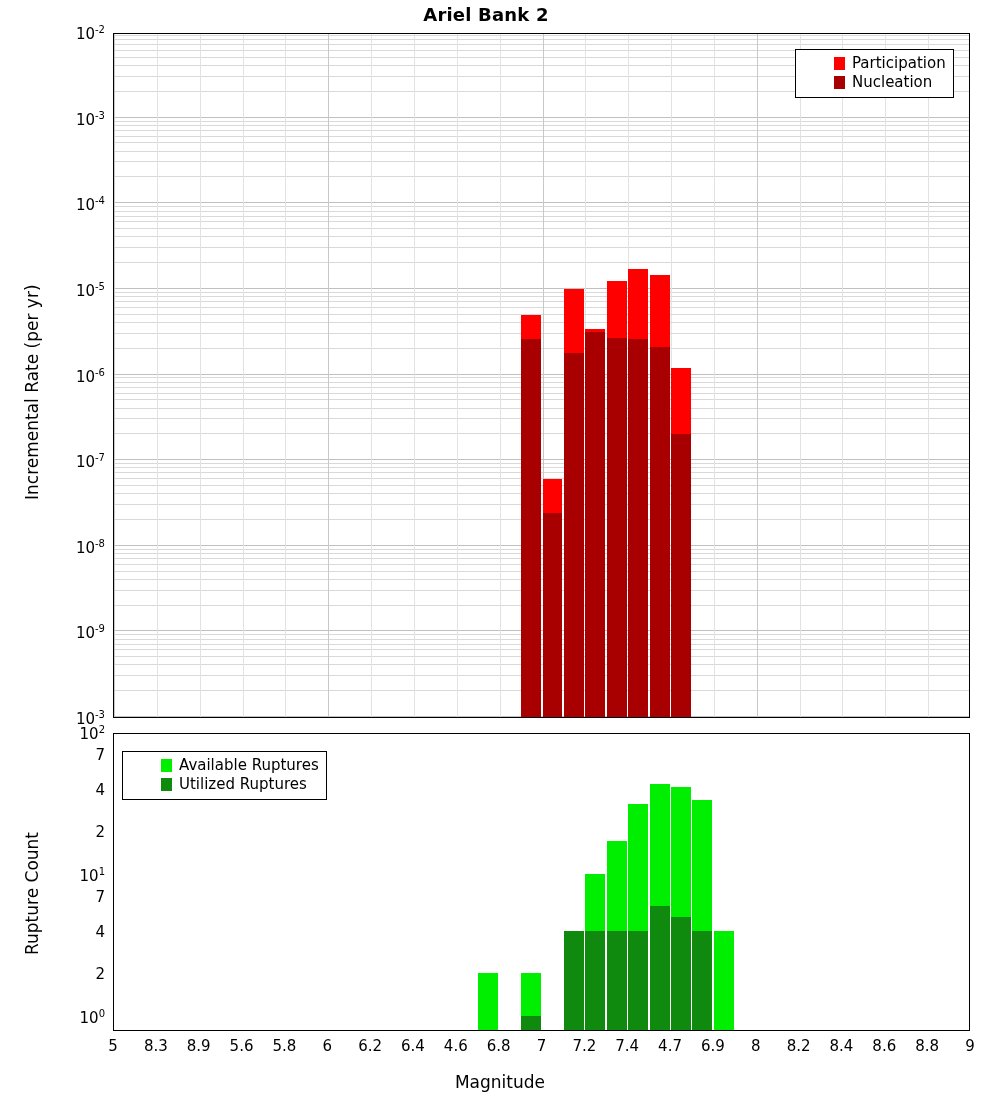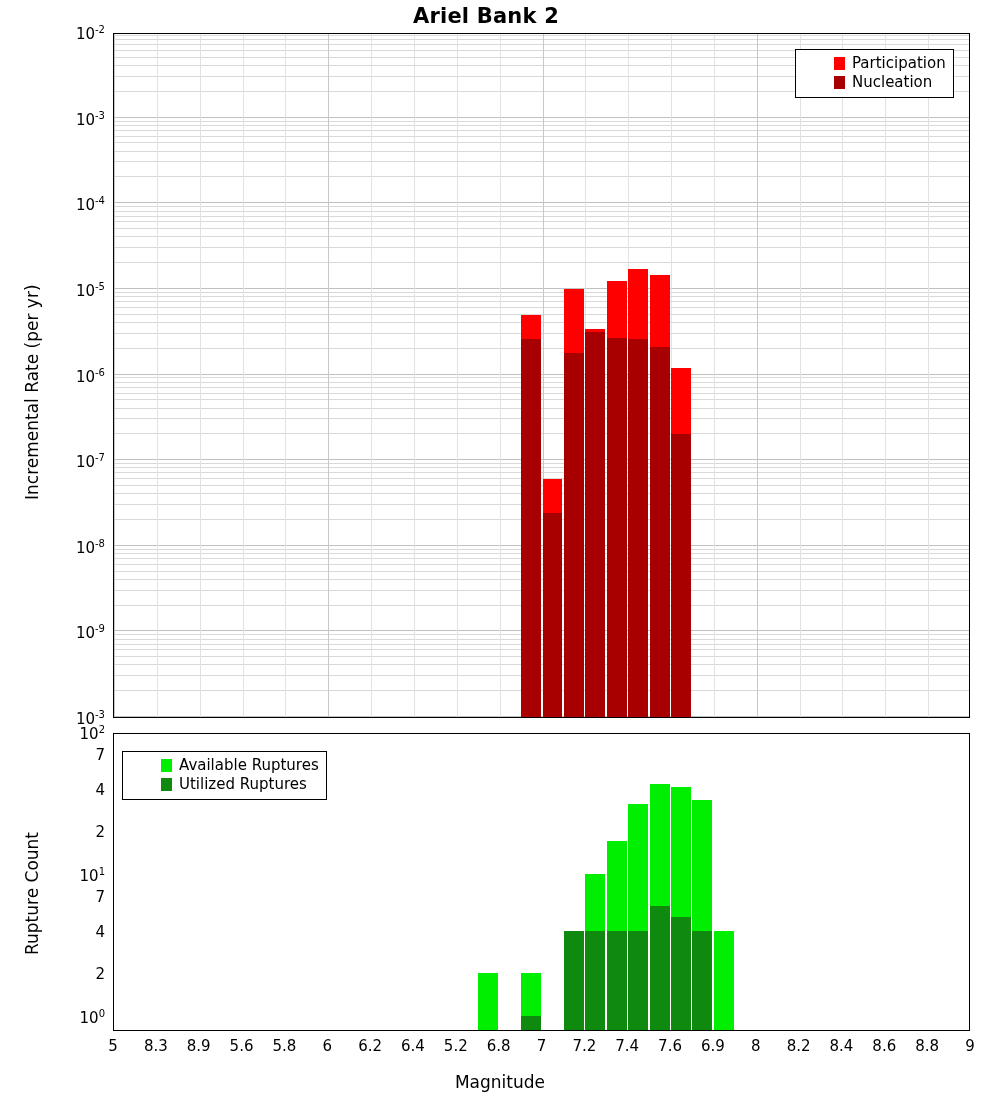--- a/index.html
+++ b/index.html
@@ -2,21 +2,21 @@
 <html><head>
 <meta charset="utf-8">
 <style>
   html,body{margin:0;padding:0;background:#ffffff;}
   body{width:1000px;height:1100px;font-family:"DejaVu Sans","Liberation Sans",sans-serif;color:#000;}
   .page{position:relative;width:1000px;height:1100px;}
 
   
   .title{
     position:absolute;left:0;top:4px;width:972px;text-align:center;
-    font-size:21px;font-weight:bold;letter-spacing:.2px;
+    font-size:18px;font-weight:bold;letter-spacing:.2px;
   }
 
   
   .panel{position:absolute;background:#fff;border:1px solid #000;box-sizing:border-box;overflow:hidden;}
   #panel-top{left:113px;top:33px;width:857px;height:685px;}
   #panel-bottom{left:113px;top:733px;width:857px;height:298px;}
 
   .gridlayer,.barlayer{position:absolute;left:0;top:0;width:100%;height:100%;}
   .gl-h{position:absolute;left:0;width:100%;height:1px;background:#d9d9d9;}
   .gl-h.major{background:#c0c0c0;}
@@ -250,26 +250,26 @@
 
   <div id="xticks">
       <div class="xtick" style="left: 113px; top: 1037px;">5</div>
       <div class="xtick" style="left: 155.85px; top: 1037px;">8.3</div>
       <div class="xtick" style="left: 198.7px; top: 1037px;">8.9</div>
       <div class="xtick" style="left: 241.55px; top: 1037px;">5.6</div>
       <div class="xtick" style="left: 284.4px; top: 1037px;">5.8</div>
       <div class="xtick" style="left: 327.25px; top: 1037px;">6</div>
       <div class="xtick" style="left: 370.1px; top: 1037px;">6.2</div>
       <div class="xtick" style="left: 412.95px; top: 1037px;">6.4</div>
-      <div class="xtick" style="left: 455.8px; top: 1037px;">5.2</div>
+      <div class="xtick" style="left: 455.8px; top: 1037px;">4.6</div>
       <div class="xtick" style="left: 498.65px; top: 1037px;">6.8</div>
       <div class="xtick" style="left: 541.5px; top: 1037px;">7</div>
       <div class="xtick" style="left: 584.35px; top: 1037px;">7.2</div>
       <div class="xtick" style="left: 627.2px; top: 1037px;">7.4</div>
-      <div class="xtick" style="left: 670.05px; top: 1037px;">7.6</div>
+      <div class="xtick" style="left: 670.05px; top: 1037px;">4.7</div>
       <div class="xtick" style="left: 712.9px; top: 1037px;">6.9</div>
       <div class="xtick" style="left: 755.75px; top: 1037px;">8</div>
       <div class="xtick" style="left: 798.6px; top: 1037px;">8.2</div>
       <div class="xtick" style="left: 841.45px; top: 1037px;">8.4</div>
       <div class="xtick" style="left: 884.3px; top: 1037px;">8.6</div>
       <div class="xtick" style="left: 927.15px; top: 1037px;">8.8</div>
       <div class="xtick" style="left: 970px; top: 1037px;">9</div>
     </div>
   <div class="axis-title-x" style="top:1072px;">Magnitude</div>
 

